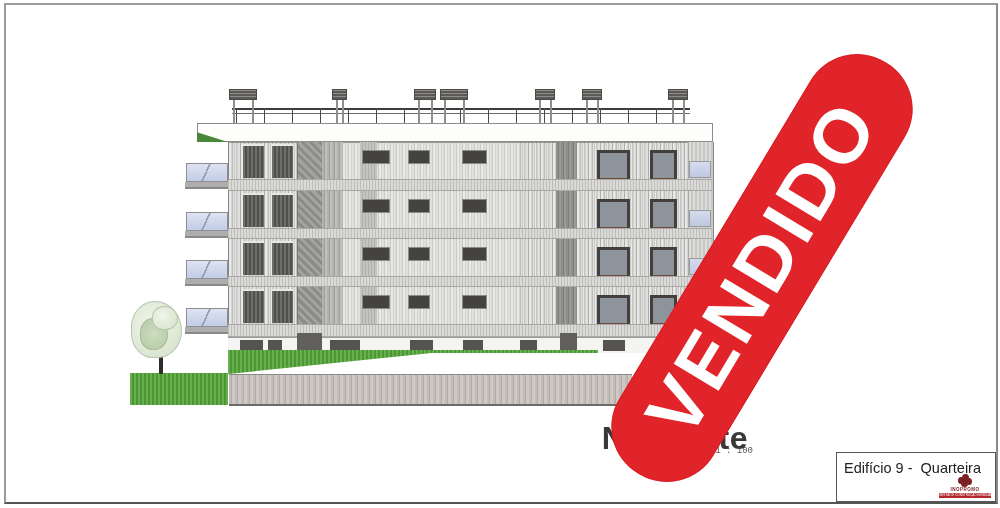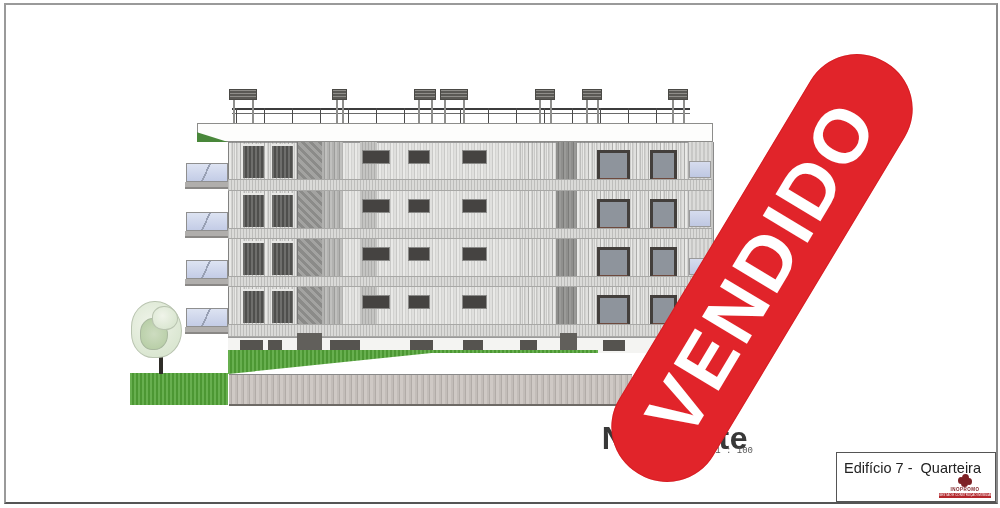--- a/index.html
+++ b/index.html
@@ -212,21 +212,21 @@
   <div class="abs tree-blob" style="left:152px;top:306px;width:24px;height:22px;"></div>
 
   <div class="abs" id="elev-title">Nascente</div>
   <div class="abs" id="elev-scale">1 : 100</div>
 
   <div class="abs" id="stamp">
     <span>VENDIDO</span>
   </div>
 
   <div class="abs" id="title-block">
-    <div id="tb-project">Edifício 7 -  Quarteira</div>
+    <div id="tb-project">Edifício 9 -  Quarteira</div>
     <div id="tb-logo">
       <div id="logo-mark">
         <i style="left:1px;top:3px;width:6px;height:7px;"></i>
         <i style="left:5px;top:0;width:7px;height:8px;"></i>
         <i style="left:9px;top:4px;width:6px;height:7px;"></i>
         <i style="left:4px;top:6px;width:7px;height:7px;"></i>
       </div>
       <div id="logo-name">INOPROMO</div>
       <div id="logo-strip">GESTÃO E CONSTRUÇÃO IMOBILIÁRIA</div>
     </div>

